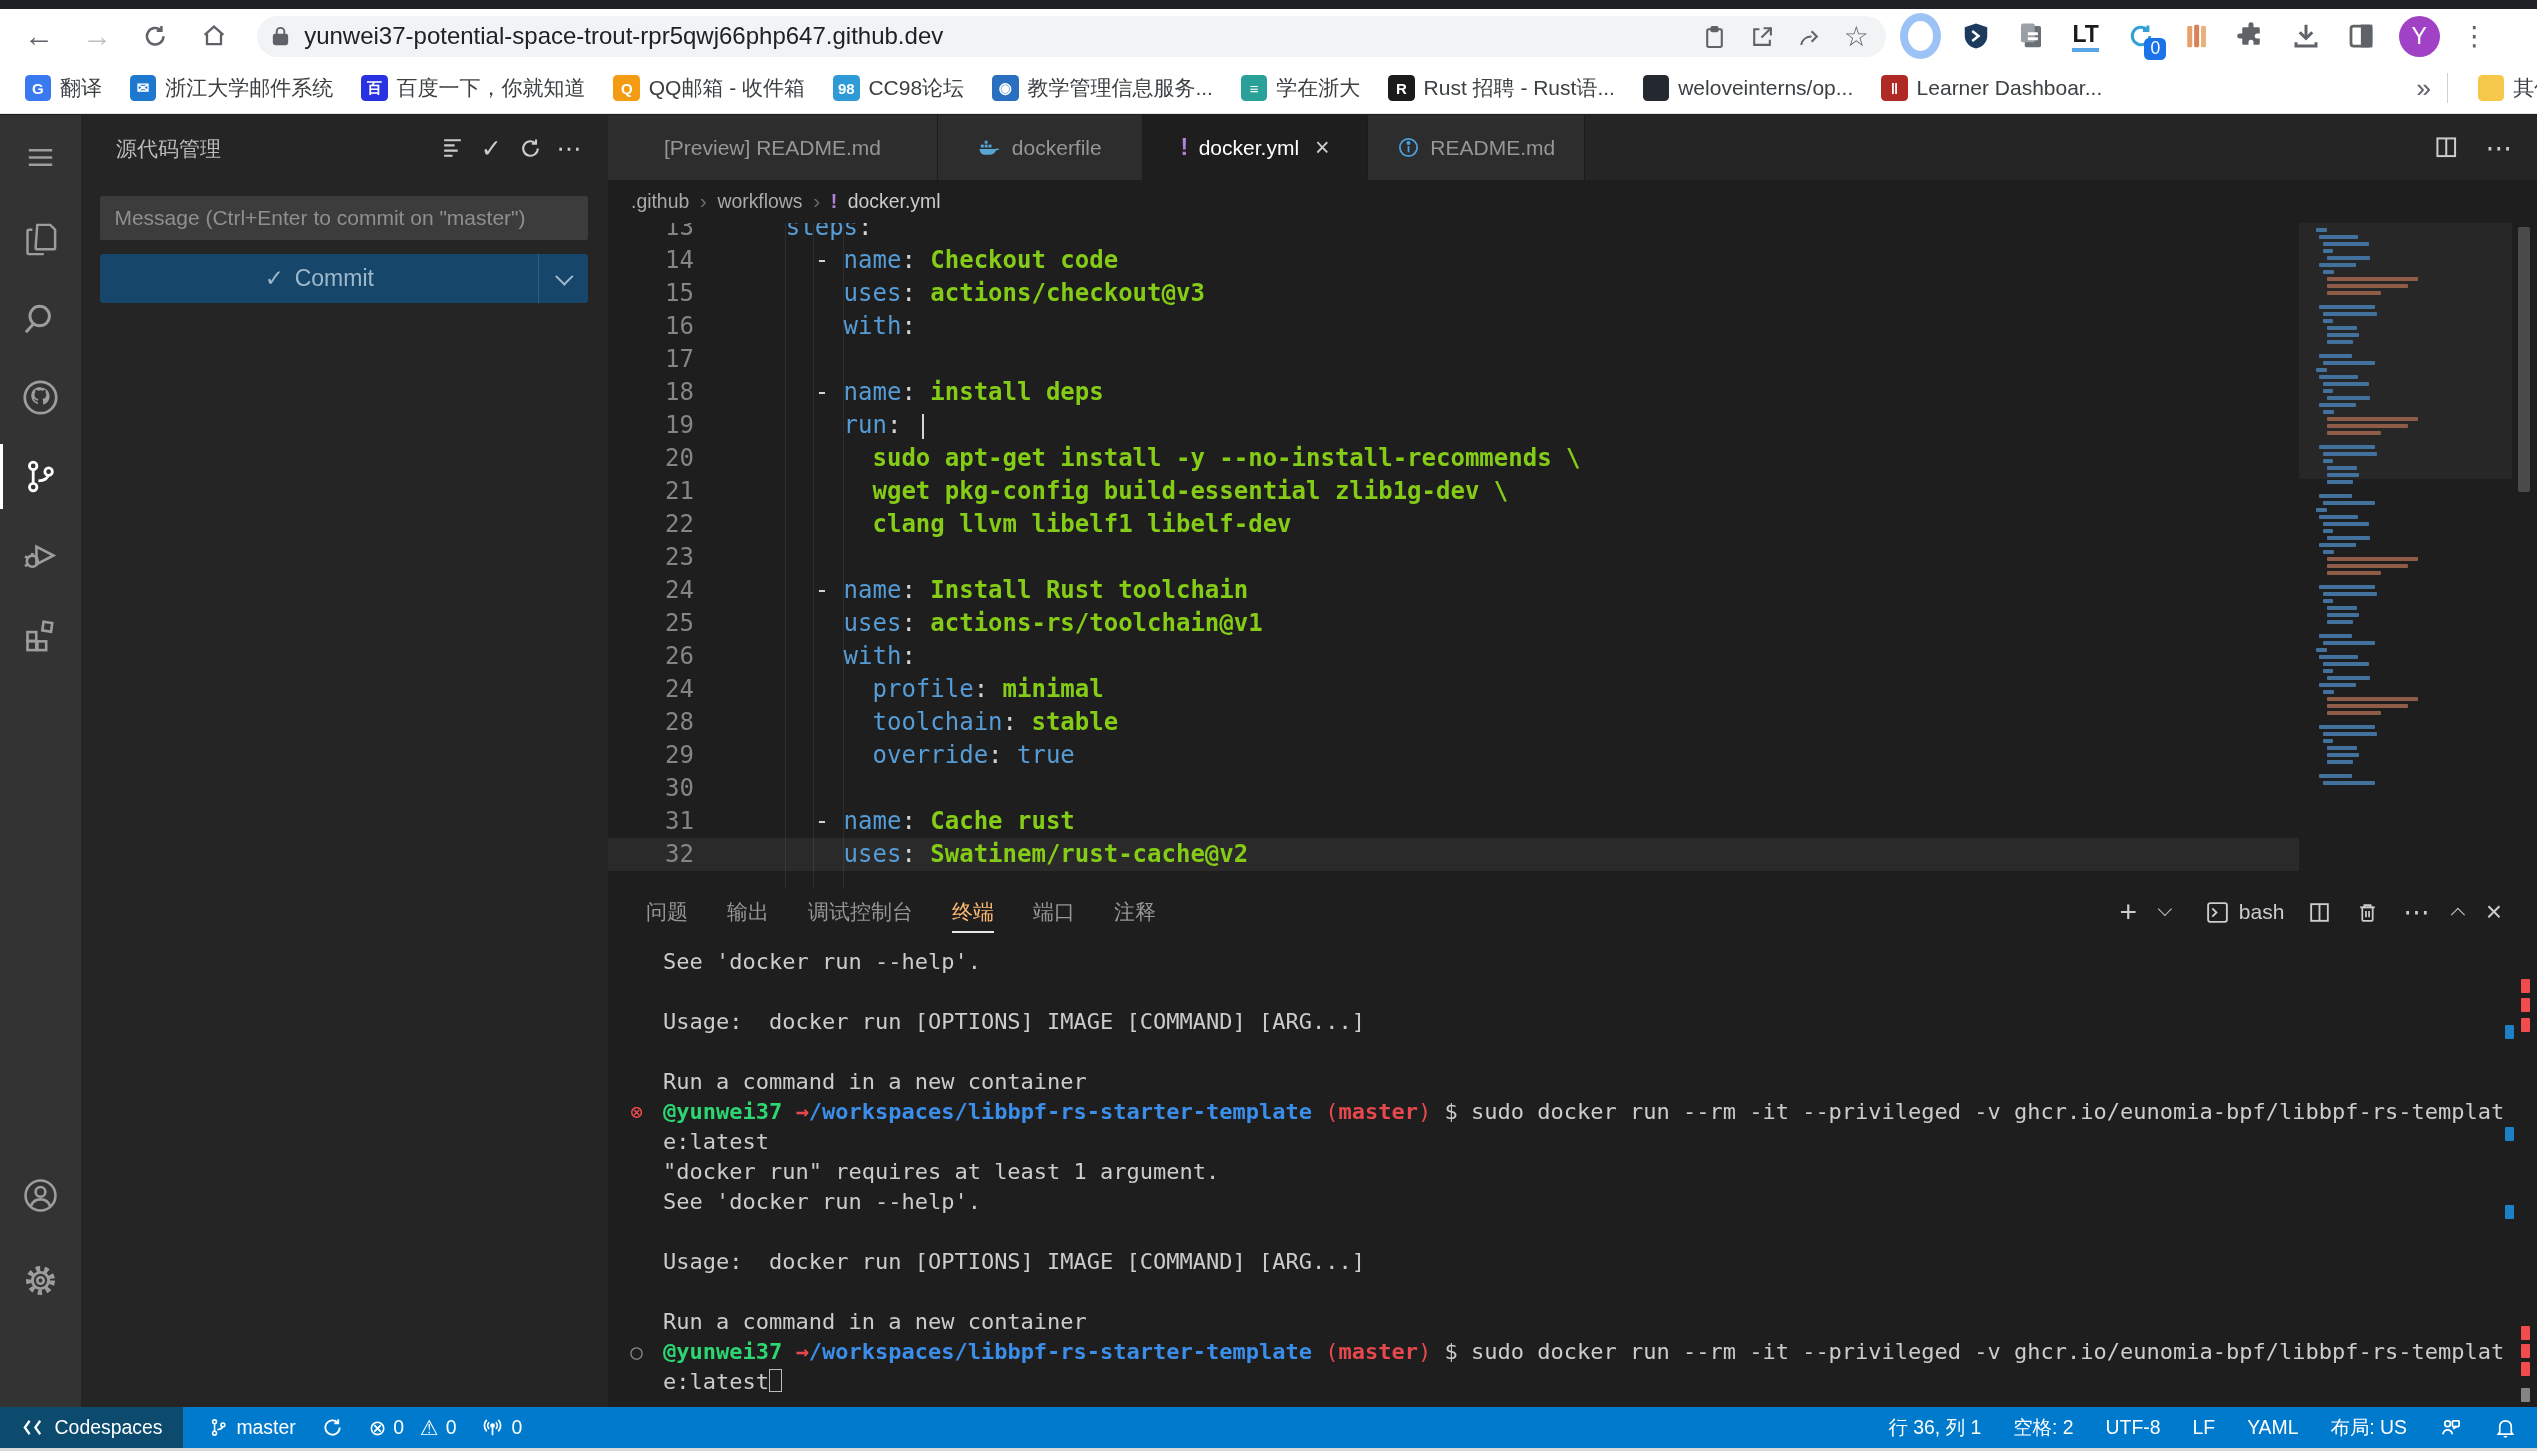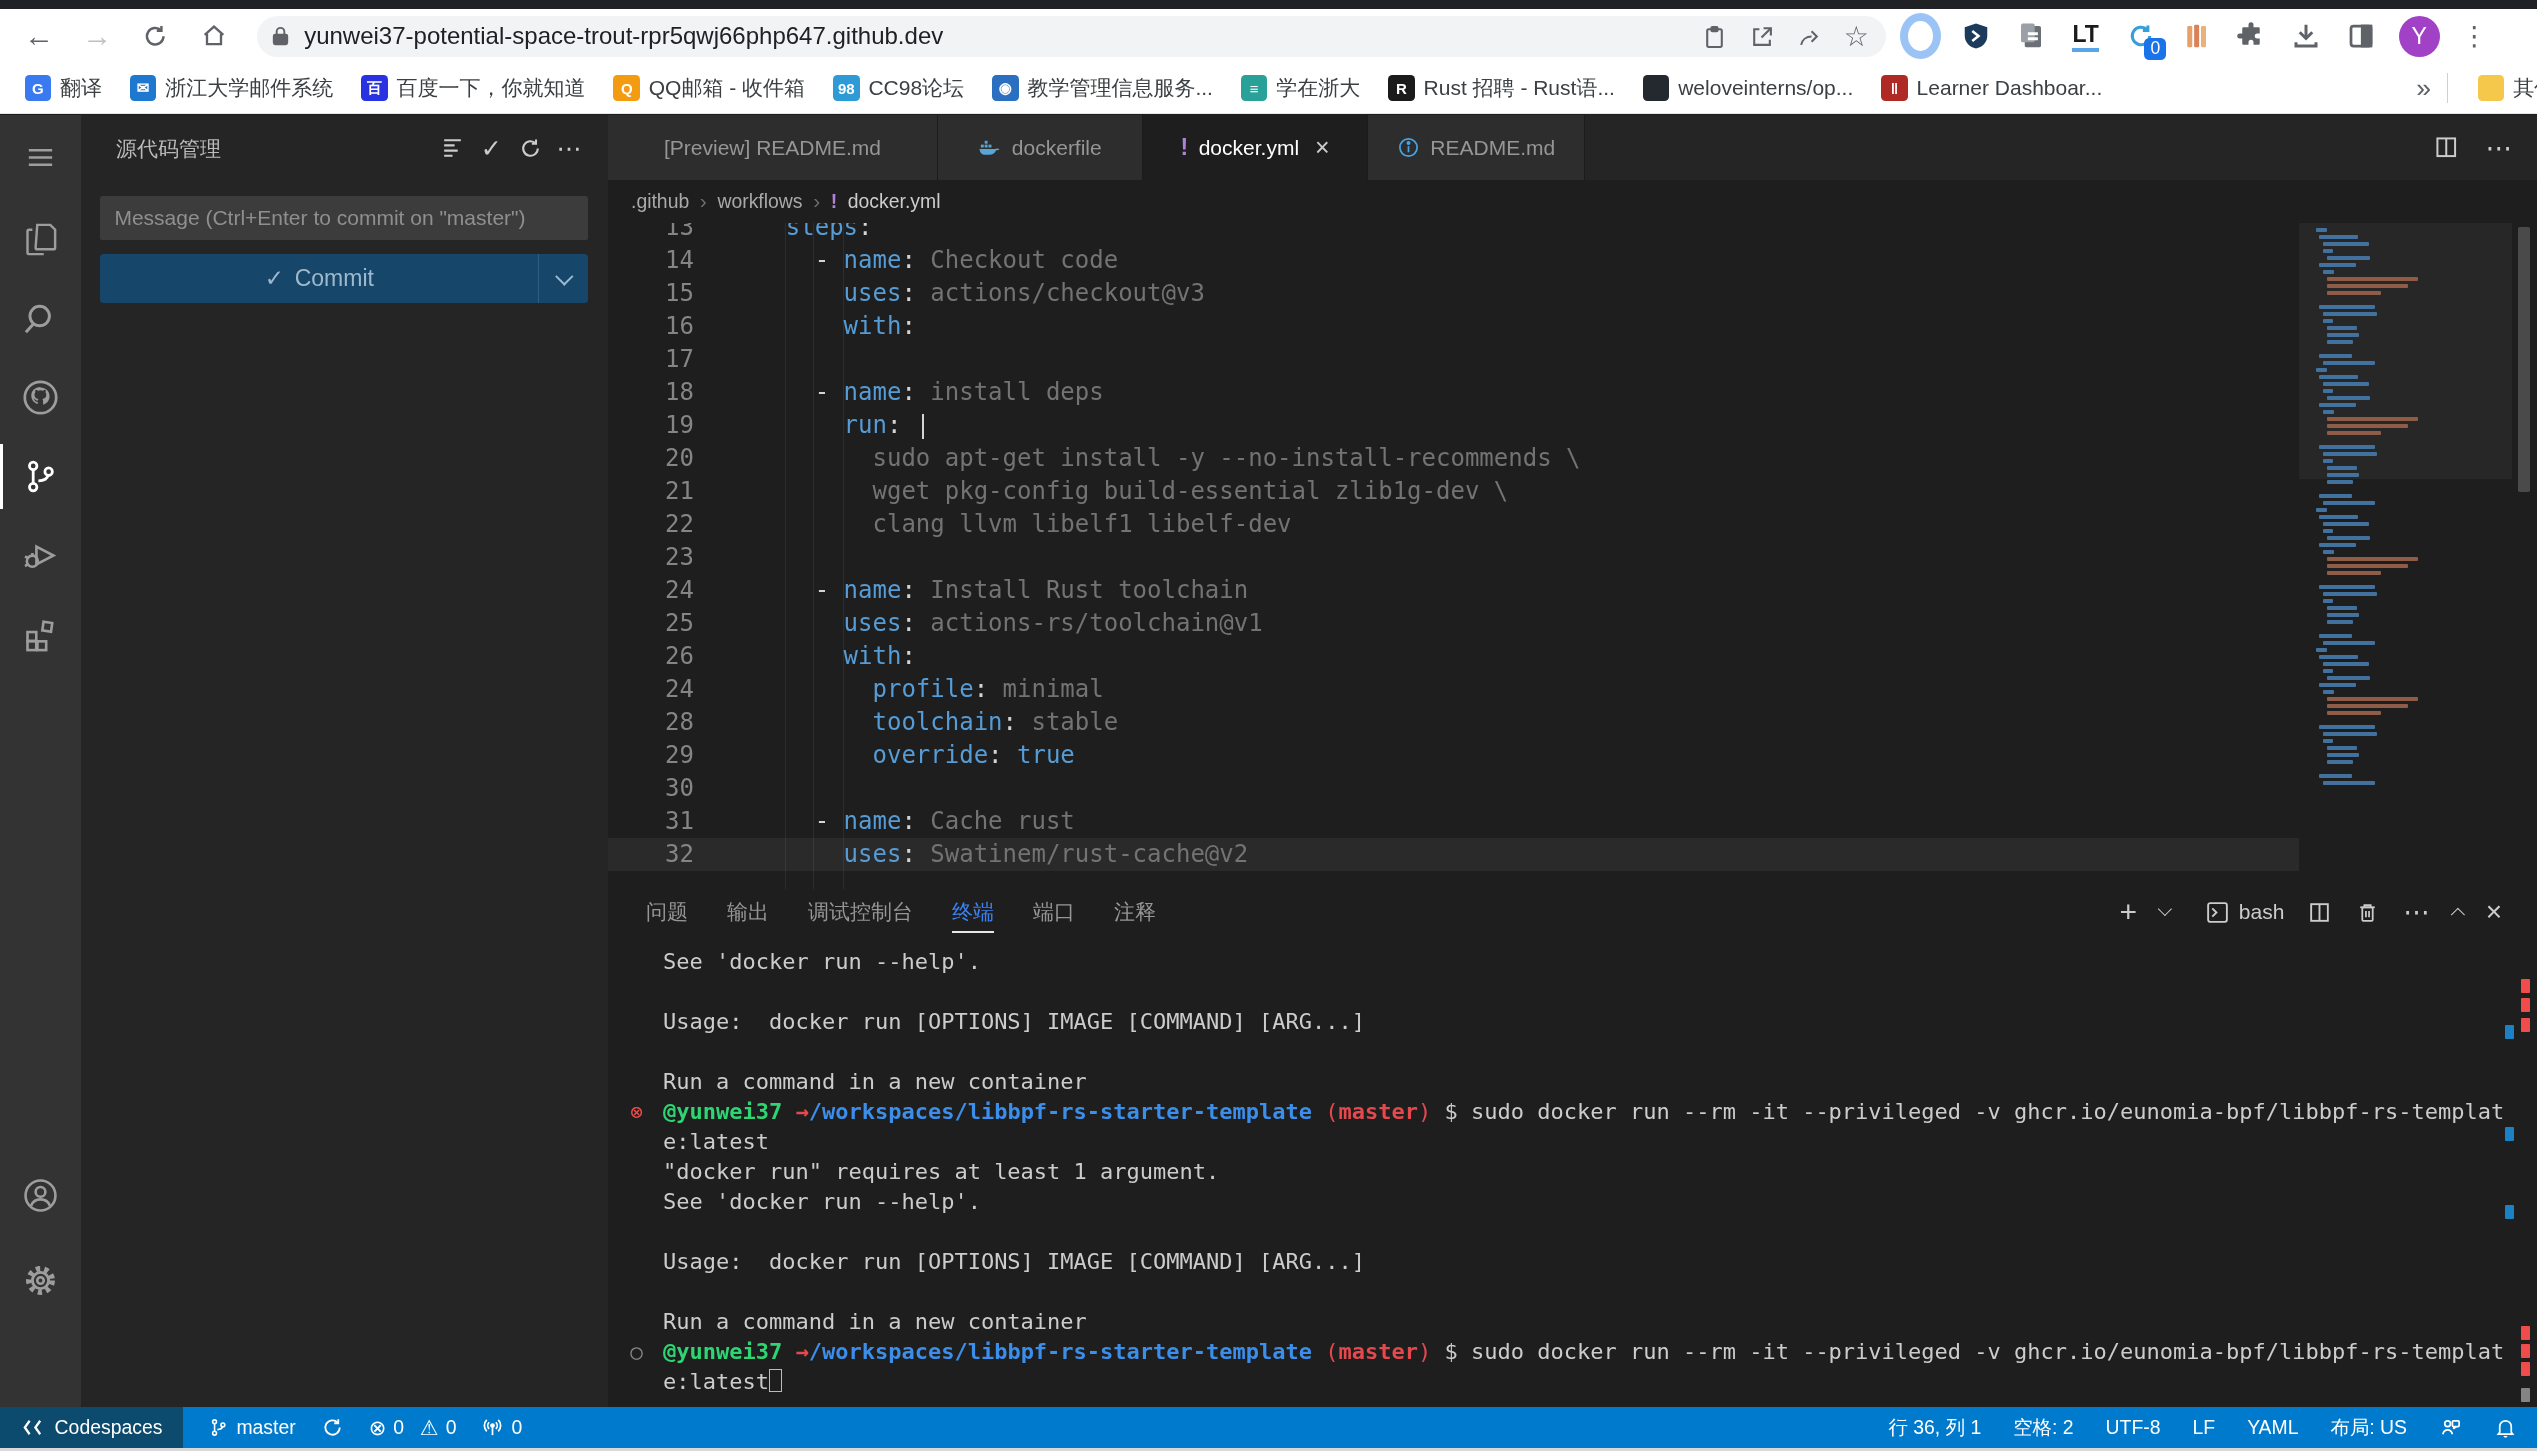--- a/index.html
+++ b/index.html
@@ -63,32 +63,32 @@
     font-size:19.4px;color:#a9a9a9;padding-left:23px;box-sizing:border-box;gap:10.6px;}
   #breadcrumb .sep{color:#6f6f6f;font-size:21px;}
   #breadcrumb .excl{color:#b180d7;font-weight:bold;}
   
   #codearea{position:absolute;left:0;top:108px;width:1691px;height:667px;overflow:hidden;}
   #codelines{position:absolute;left:0;top:-12.3px;width:100%;}
   .cl{display:flex;height:33px;line-height:33px;font-family:"DejaVu Sans Mono","Liberation Mono",monospace;font-size:24px;white-space:pre;}
   .cl.hl{background:rgba(255,255,255,0.055);}
   .ln{width:86px;text-align:right;color:#858585;flex:none;}
   .codetxt{margin-left:34px;}
-  .s-k{color:#569cd6;} .s-v{color:#737373;} .s-p{color:#d4d4d4;} .s-b{color:#569cd6;}
+  .s-k{color:#569cd6;} .s-v{color:#84cc16;font-weight:bold;} .s-p{color:#d4d4d4;} .s-b{color:#569cd6;}
   .guide{position:absolute;top:0;bottom:0;width:0.9px;background:rgba(255,255,255,0.07);}
   #minimap{position:absolute;left:1691px;top:108px;width:213px;height:667px;background:#1e1e1e;overflow:hidden;}
   #minimap .vp{position:absolute;left:0;top:0;width:100%;height:256px;background:rgba(255,255,255,0.045);}
   .mmrow{height:3.5px;margin-bottom:3.5px;border-radius:0.9px;}
   #edscroll{position:absolute;left:1904px;top:108px;width:25px;height:667px;}
   #edscroll .thumb{position:absolute;left:6.2px;top:3.5px;width:12.3px;height:265px;background:#4a4a4a;border-radius:1.8px;}
   
   #panel{position:absolute;left:0;top:774px;width:1929px;height:518px;background:#1e1e1e;}
   #paneltabs{display:flex;align-items:center;height:46px;padding-left:38px;gap:39px;}
   .ptab{font-size:21px;color:#969696;height:46px;display:flex;align-items:center;position:relative;}
-  .ptab.active{color:#3b82f6;}
+  .ptab.active{color:#fdba74;}
   .ptab.active::after{content:"";position:absolute;left:0;right:0;bottom:1.8px;height:1.8px;background:#e7e7e7;}
   #panel-actions{margin-left:auto;display:flex;align-items:center;gap:23px;padding-right:35px;color:#cccccc;}
   #term{position:absolute;left:17px;top:58px;width:1929px;height:460px;font-family:"DejaVu Sans Mono","Liberation Mono",monospace;
     font-size:22px;line-height:30px;color:#cccccc;}
   .tl{position:relative;height:30px;white-space:pre;padding-left:38px;}
   .tl .mk{position:absolute;left:5.3px;top:0;font-size:21px;}
   .t-d{color:#cccccc;} .t-g{color:#2ed573;font-weight:bold;} .t-r{color:#e5484d;}
   .t-rb{color:#e5484d;font-weight:bold;} .t-u{color:#3b8eea;font-weight:bold;}
   .cursorbox{display:inline-block;width:11.5px;height:21px;border:1.8px solid #bbbbbb;vertical-align:-2.6px;}
   .smark{position:absolute;width:8.8px;height:14px;border-radius:0.9px;}

